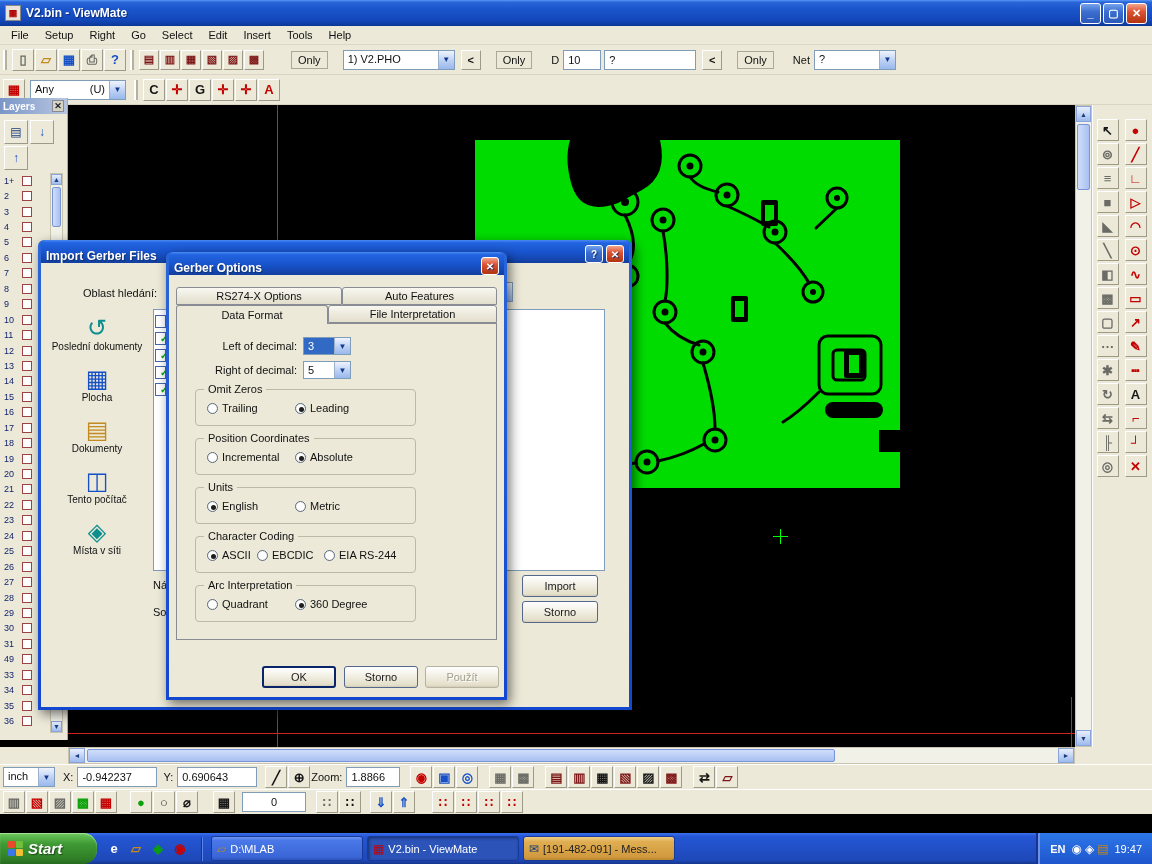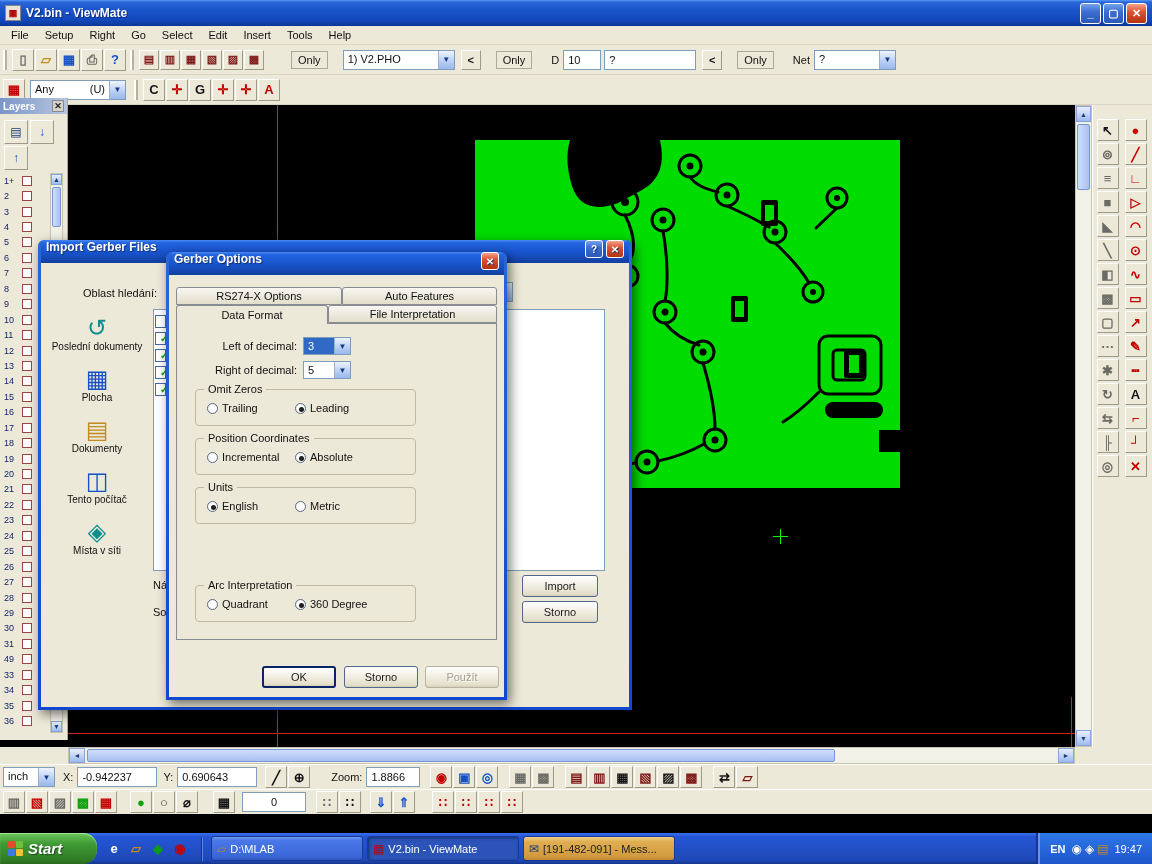--- a/index.html
+++ b/index.html
@@ -52,21 +52,21 @@
 .canvas{left:68px;top:105px;width:1007px;height:642px;background:#000;overflow:hidden}
 
 .rtools{left:1092px;top:105px;width:60px;height:642px;background:#ece9d8;border-left:1px solid #fff;display:grid;grid-template-columns:24px 24px;gap:2px 4px;justify-content:center;align-content:start;padding-top:14px}
 .rtools .tbtn{margin:0}
 
 .statusrow{left:0;width:1152px;height:25px;background:#ece9d8;display:flex;align-items:center;border-top:1px solid #fff}
 .sgrp{display:flex;align-items:center}
 .slabel{margin:0 4px;font-size:11px}
 
 .xpwin{position:absolute;background:linear-gradient(#2a66d8,#1247cf);border-radius:6px 6px 0 0;padding:0 3px 3px;box-shadow:3px 4px 12px rgba(0,0,0,.55)}
-.dlg-tb{height:23px;display:flex;align-items:flex-start;padding:0 5px;color:#fff;font-weight:bold;font-size:12px;text-shadow:1px 1px 1px #10306e;background:linear-gradient(180deg,#4a8af4 0%,#2264e0 12%,#1853cc 55%,#123f9f 100%);border-radius:5px 5px 0 0}
+.dlg-tb{height:23px;display:flex;align-items:flex-end;padding:0 5px;color:#fff;font-weight:bold;font-size:12px;text-shadow:1px 1px 1px #10306e;background:linear-gradient(180deg,#4a8af4 0%,#2264e0 12%,#1853cc 55%,#123f9f 100%);border-radius:5px 5px 0 0}
 .dlg-tb .sp{flex:1}
 .dbtn{width:18px;height:18px;margin-left:3px;border-radius:3px;border:1px solid #fff;display:grid;place-items:center;color:#fff;font-size:10px;font-weight:bold;background:linear-gradient(#74a2ec,#3d6fd0 40%,#2a58b8)}
 .dbtn.close{background:linear-gradient(#f2a58c,#dd5334 40%,#b23311)}
 .wbody{position:relative;background:#ece9d8;width:100%;height:calc(100% - 23px);overflow:hidden}
 .xpbtn{background:linear-gradient(#ffffff,#f2efe4 45%,#e4dfca 90%,#d5cdb4);border:1px solid #54678c;border-radius:3px;font-size:11px;display:grid;place-items:center;color:#1a1a1a}
 .xpbtn.default{border:2px solid #0a246a}
 .xpbtn.disabled{color:#a19f8d;border-color:#b5b2a1;text-shadow:1px 1px 0 #fff}
 .grp{position:absolute;border:1px solid #bdb9a5;border-radius:4px}
 .grp .cap{position:absolute;top:-7px;left:8px;background:#ece9d8;padding:0 4px;font-size:11px}
 .radio{display:inline-flex;align-items:center;gap:4px;font-size:11px;position:absolute}
@@ -513,21 +513,21 @@
       <span class="arr">▼</span>
     </span>
     <span class="slabel" style="margin-left:8px">X:</span>
     <span class="tfield" style="width:80px">-0.942237</span>
     <span class="slabel" style="margin-left:6px">Y:</span>
     <span class="tfield" style="width:80px">0.690643</span>
     <span class="sgrp" style="margin-left:8px">
       <span class="tbtn" data-color="black">╱</span>
         <span class="tbtn" data-color="black">⊕</span>
     </span>
-    <span class="slabel" style="margin-left:20px">Zoom:</span>
+    <span class="slabel" style="margin-left:0">Zoom:</span>
     <span class="tfield" style="width:54px">1.8866</span>
     <span class="sgrp" style="margin-left:10px">
       <span class="tbtn" data-color="red">◉</span>
         <span class="tbtn" data-color="blue">▣</span>
         <span class="tbtn" data-color="blue">◎</span>
     </span>
     <span class="sgrp" style="margin-left:10px">
       <span class="tbtn" data-color="gray">▦</span>
         <span class="tbtn" data-color="gray">▩</span>
     </span>
@@ -709,20 +709,35 @@
           <span class="radio sel" style="left:11px;top:12px">
               <span class="rdot"></span>
               <span>English</span>
             </span>
           <span class="radio" style="left:99px;top:12px">
               <span class="rdot"></span>
               <span>Metric</span>
             </span>
         </div>
 
+        <div class="grp" style="left:18px;top:212px;width:221px;height:37px">
+          <span class="cap">Character Coding</span>
+          <span class="radio sel" style="left:11px;top:12px">
+              <span class="rdot"></span>
+              <span>ASCII</span>
+            </span>
+          <span class="radio" style="left:61px;top:12px">
+              <span class="rdot"></span>
+              <span>EBCDIC</span>
+            </span>
+          <span class="radio" style="left:128px;top:12px">
+              <span class="rdot"></span>
+              <span>EIA RS-244</span>
+            </span>
+        </div>
 
         <div class="grp" style="left:18px;top:261px;width:221px;height:37px">
           <span class="cap">Arc Interpretation</span>
           <span class="radio" style="left:11px;top:12px">
               <span class="rdot"></span>
               <span>Quadrant</span>
             </span>
           <span class="radio sel" style="left:99px;top:12px">
               <span class="rdot"></span>
               <span>360 Degree</span>

